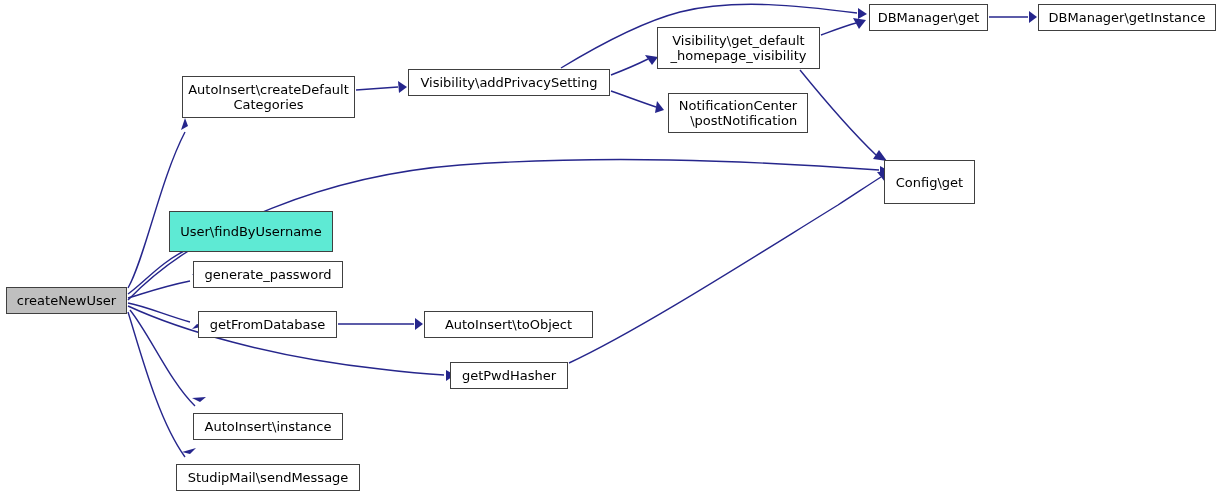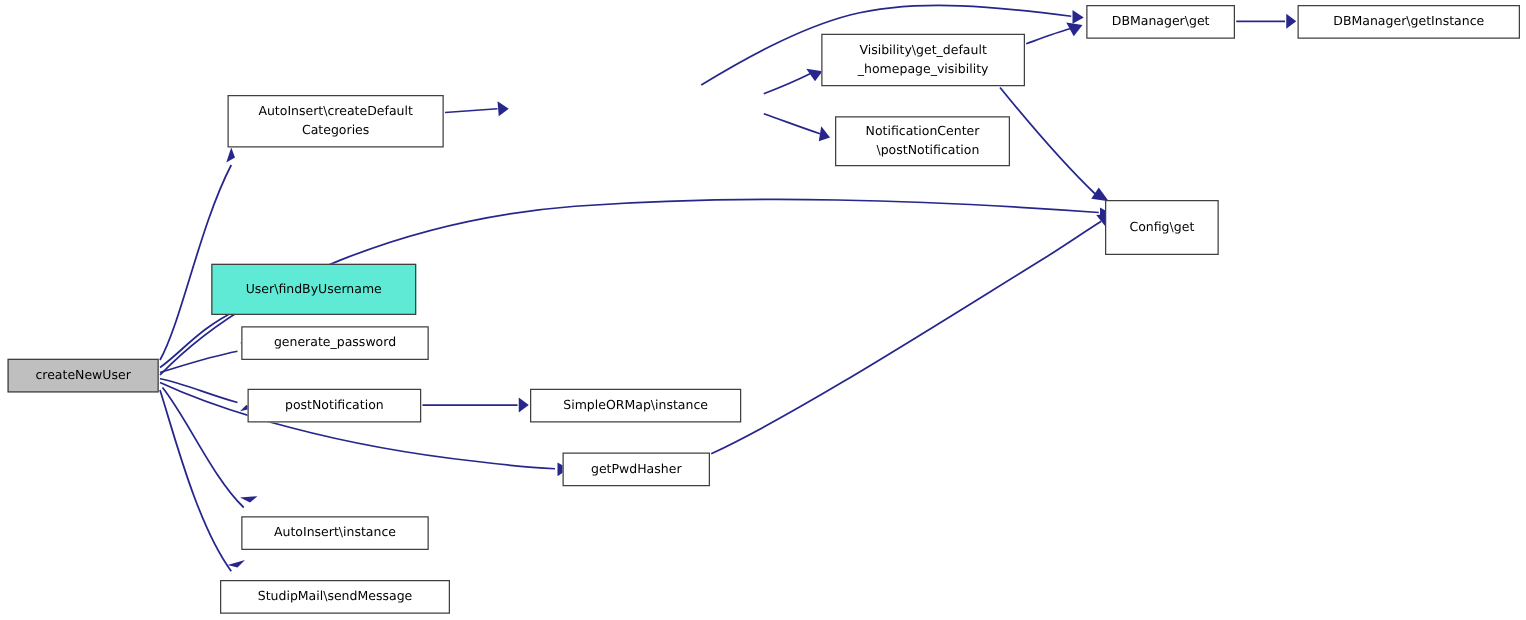--- a/index.html
+++ b/index.html
@@ -27,21 +27,21 @@
   .node {
     position: absolute;
     box-sizing: border-box;
     border: 1px solid #404040;
     background: #ffffff;
     color: #000000;
     display: flex;
     align-items: center;
     justify-content: center;
     text-align: center;
-    font-size: 10px;
+    font-size: 13px;
     line-height: 15px;
     font-family: "DejaVu Sans", sans-serif;
     white-space: pre-line;
     letter-spacing: 0px;
     cursor: pointer;
   }
   .node.highlight {
     background: #bfbfbf;
   }
   .edge-path {
@@ -90,27 +90,28 @@
       <path d="M 989 17 L 1028 17" class="edge-path" stroke="#26268c"></path>
       <polygon points="1029,23 1037,17 1029,11" class="edge-head" fill="#26268c"></polygon>
       <path d="M 338 324 L 414 324" class="edge-path" stroke="#26268c"></path>
       <polygon points="415,330 423,324 415,318" class="edge-head" fill="#26268c"></polygon>
       <path d="M 569 363 C 640 330 760 253 838 205 C 855 194 870 184 881 177" class="edge-path" stroke="#26268c"></path>
       <polygon points="885,182 891,171 877,172" class="edge-head" fill="#26268c"></polygon>
     </svg>
 <div class="node highlight" style="left: 6px; top: 287px; width: 121px; height: 27px; border-color: rgb(64, 64, 64); background: rgb(191, 191, 191);">createNewUser</div>
     <div class="node" style="left: 182px; top: 76px; width: 173px; height: 42px; border-color: rgb(64, 64, 64); background: rgb(255, 255, 255);">AutoInsert\createDefault
 Categories</div>
+    <div class="node" style="left: 408px; top: 69px; width: 202px; height: 27px; border-color: rgb(64, 64, 64); background: rgb(255, 255, 255);">Visibility\addPrivacySetting</div>
     <div class="node" style="left: 657px; top: 27px; width: 163px; height: 42px; border-color: rgb(64, 64, 64); background: rgb(255, 255, 255);">Visibility\get_default
 _homepage_visibility</div>
     <div class="node" style="left: 668px; top: 93px; width: 140px; height: 40px; border-color: rgb(64, 64, 64); background: rgb(255, 255, 255); text-align: right;">NotificationCenter
 \postNotification</div>
     <div class="node" style="left: 869px; top: 4px; width: 119px; height: 27px; border-color: rgb(64, 64, 64); background: rgb(255, 255, 255);">DBManager\get</div>
     <div class="node" style="left: 1038px; top: 4px; width: 178px; height: 27px; border-color: rgb(64, 64, 64); background: rgb(255, 255, 255);">DBManager\getInstance</div>
     <div class="node" style="left: 884px; top: 160px; width: 91px; height: 44px; border-color: rgb(64, 64, 64); background: rgb(255, 255, 255);">Config\get</div>
     <div class="node" style="left: 169px; top: 211px; width: 164px; height: 41px; border-color: rgb(64, 64, 64); background: #5eead4;">User\findByUsername</div>
     <div class="node" style="left: 193px; top: 261px; width: 150px; height: 27px; border-color: rgb(64, 64, 64); background: rgb(255, 255, 255);">generate_password</div>
-    <div class="node" style="left: 198px; top: 311px; width: 139px; height: 27px; border-color: rgb(64, 64, 64); background: rgb(255, 255, 255);">postNotification</div>
-    <div class="node" style="left: 424px; top: 311px; width: 169px; height: 27px; border-color: rgb(64, 64, 64); background: rgb(255, 255, 255);">SimpleORMap\instance</div>
+    <div class="node" style="left: 198px; top: 311px; width: 139px; height: 27px; border-color: rgb(64, 64, 64); background: rgb(255, 255, 255);">getFromDatabase</div>
+    <div class="node" style="left: 424px; top: 311px; width: 169px; height: 27px; border-color: rgb(64, 64, 64); background: rgb(255, 255, 255);">AutoInsert\toObject</div>
     <div class="node" style="left: 450px; top: 362px; width: 118px; height: 27px; border-color: rgb(64, 64, 64); background: rgb(255, 255, 255);">getPwdHasher</div>
     <div class="node" style="left: 193px; top: 413px; width: 150px; height: 27px; border-color: rgb(64, 64, 64); background: rgb(255, 255, 255);">AutoInsert\instance</div>
     <div class="node" style="left: 176px; top: 464px; width: 184px; height: 27px; border-color: rgb(64, 64, 64); background: rgb(255, 255, 255);">StudipMail\sendMessage</div>
   </div>
 
 </body></html>

